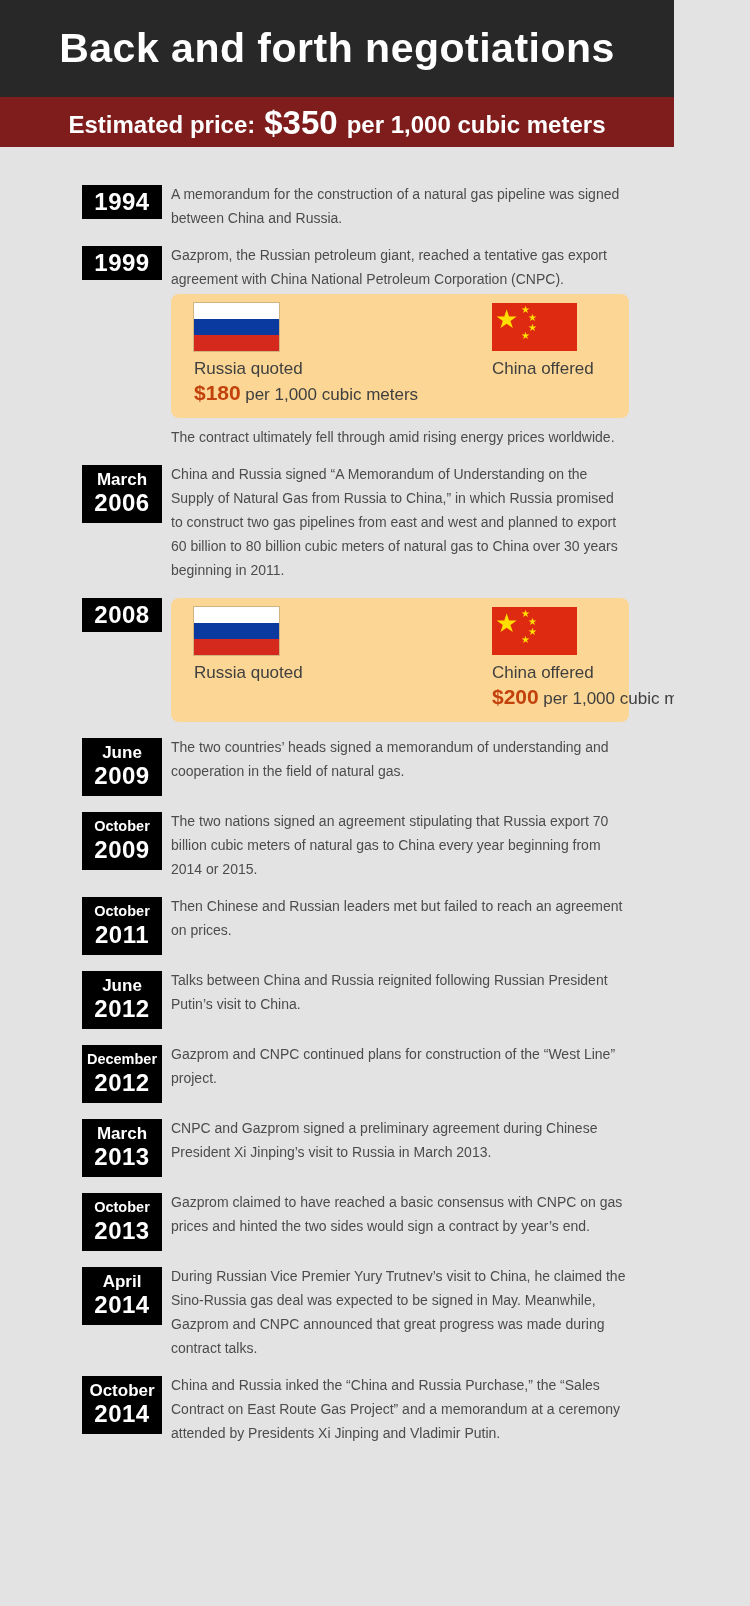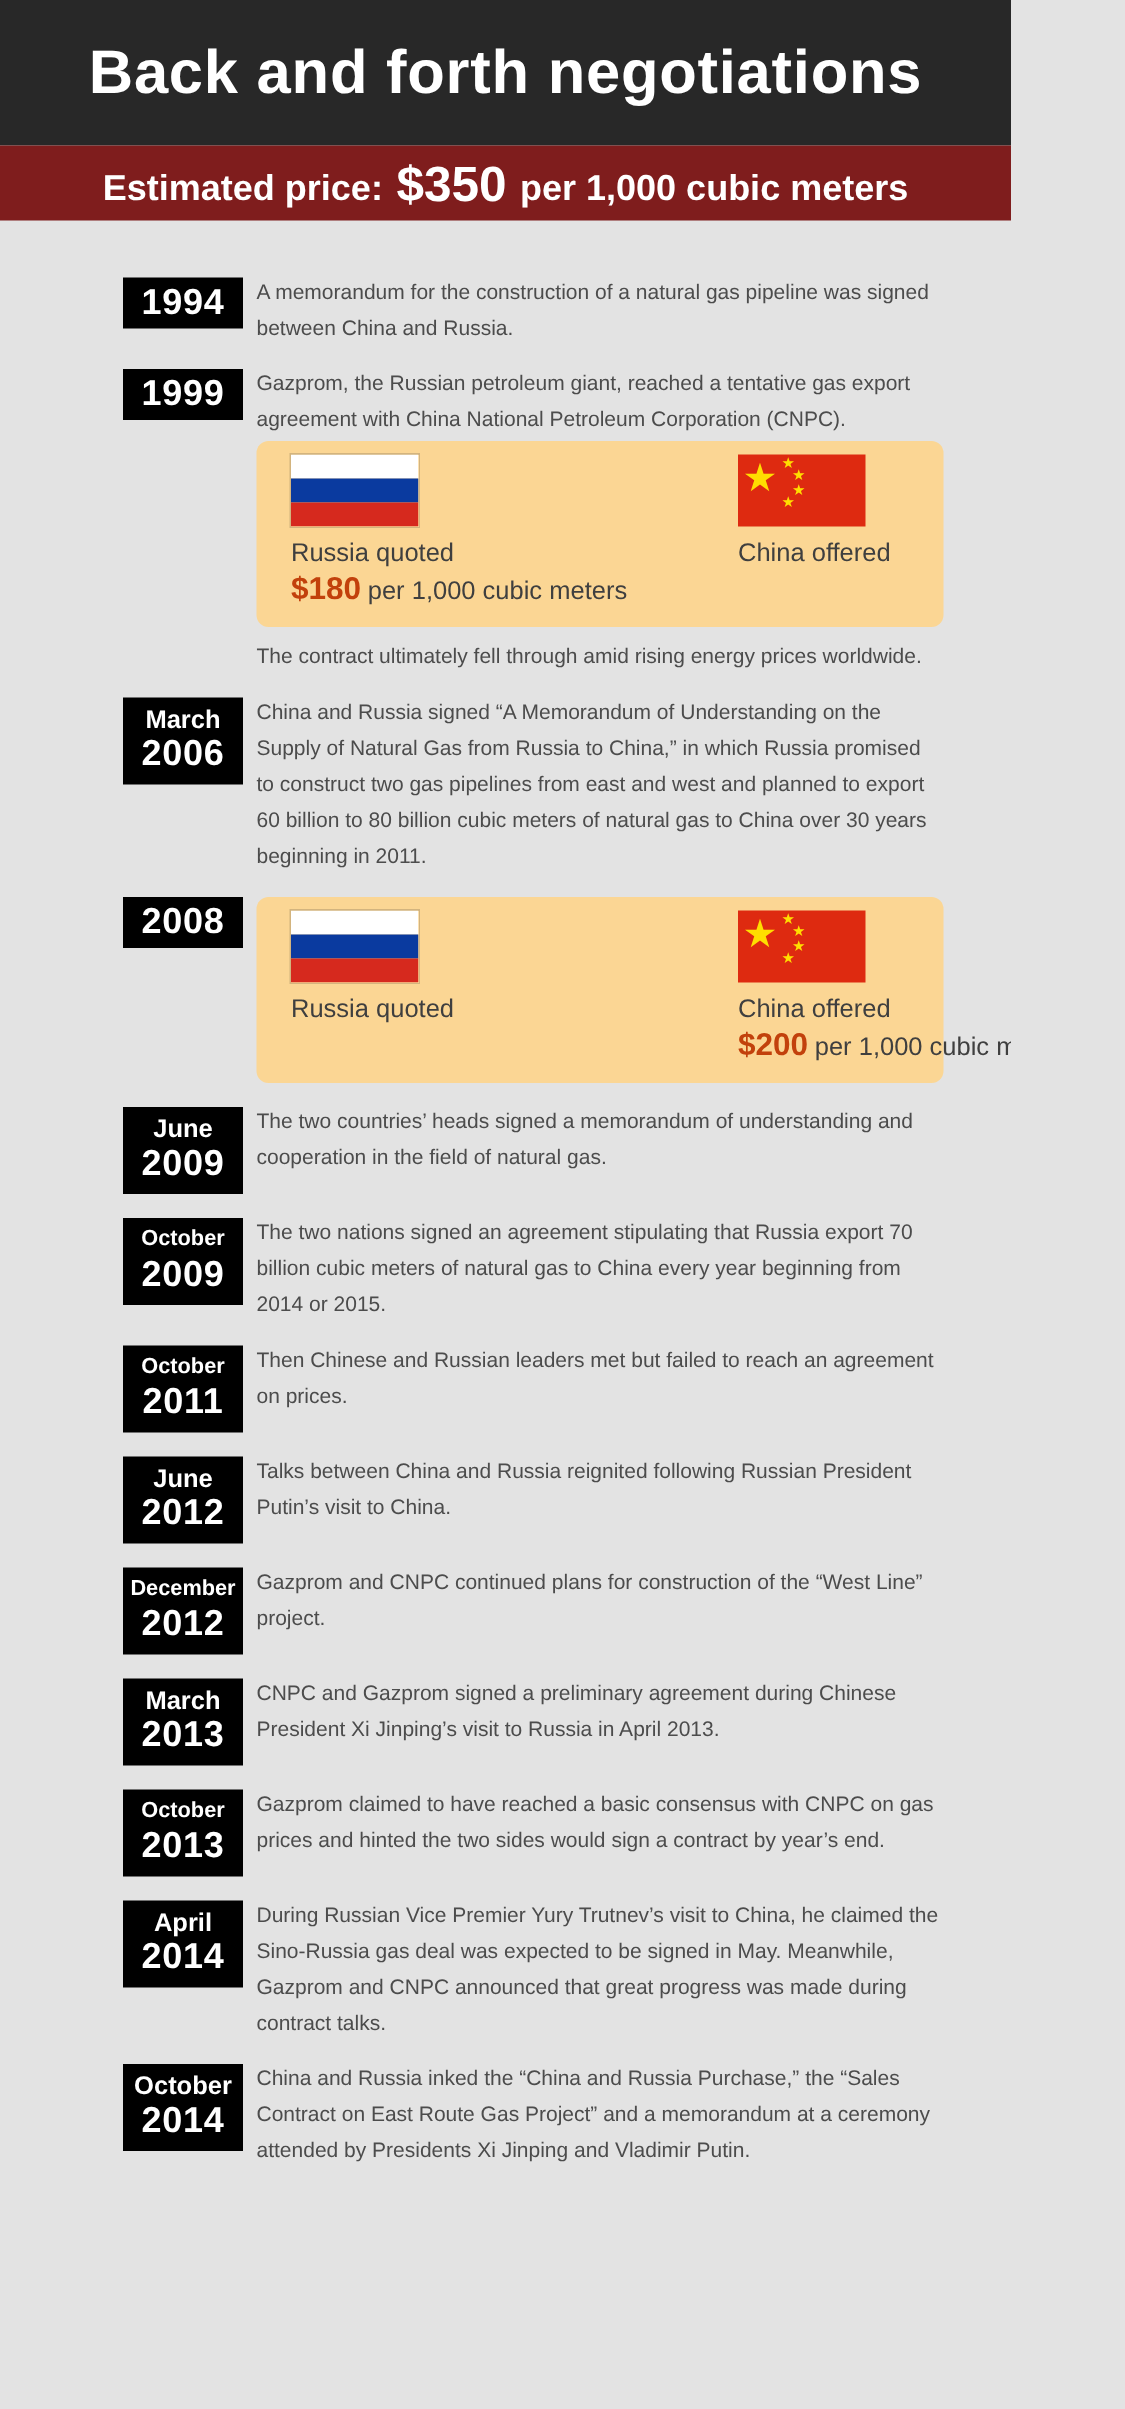--- a/index.html
+++ b/index.html
@@ -234,21 +234,21 @@
       <div class="entry-text">Gazprom and CNPC continued plans for construction of the “West Line” project.</div>
     </div>
   </div>
 
   <div class="entry">
     <div class="badge">
           <div class="badge-month">March</div>
           <div class="badge-year">2013</div>
         </div>
     <div class="entry-body">
-      <div class="entry-text">CNPC and Gazprom signed a preliminary agreement during Chinese President Xi Jinping’s visit to Russia in April 2013.</div>
+      <div class="entry-text">CNPC and Gazprom signed a preliminary agreement during Chinese President Xi Jinping’s visit to Russia in March 2013.</div>
     </div>
   </div>
 
   <div class="entry">
     <div class="badge">
           <div class="badge-month long">October</div>
           <div class="badge-year">2013</div>
         </div>
     <div class="entry-body">
       <div class="entry-text">Gazprom claimed to have reached a basic consensus with CNPC on gas prices and hinted the two sides would sign a contract by year’s end.</div>

